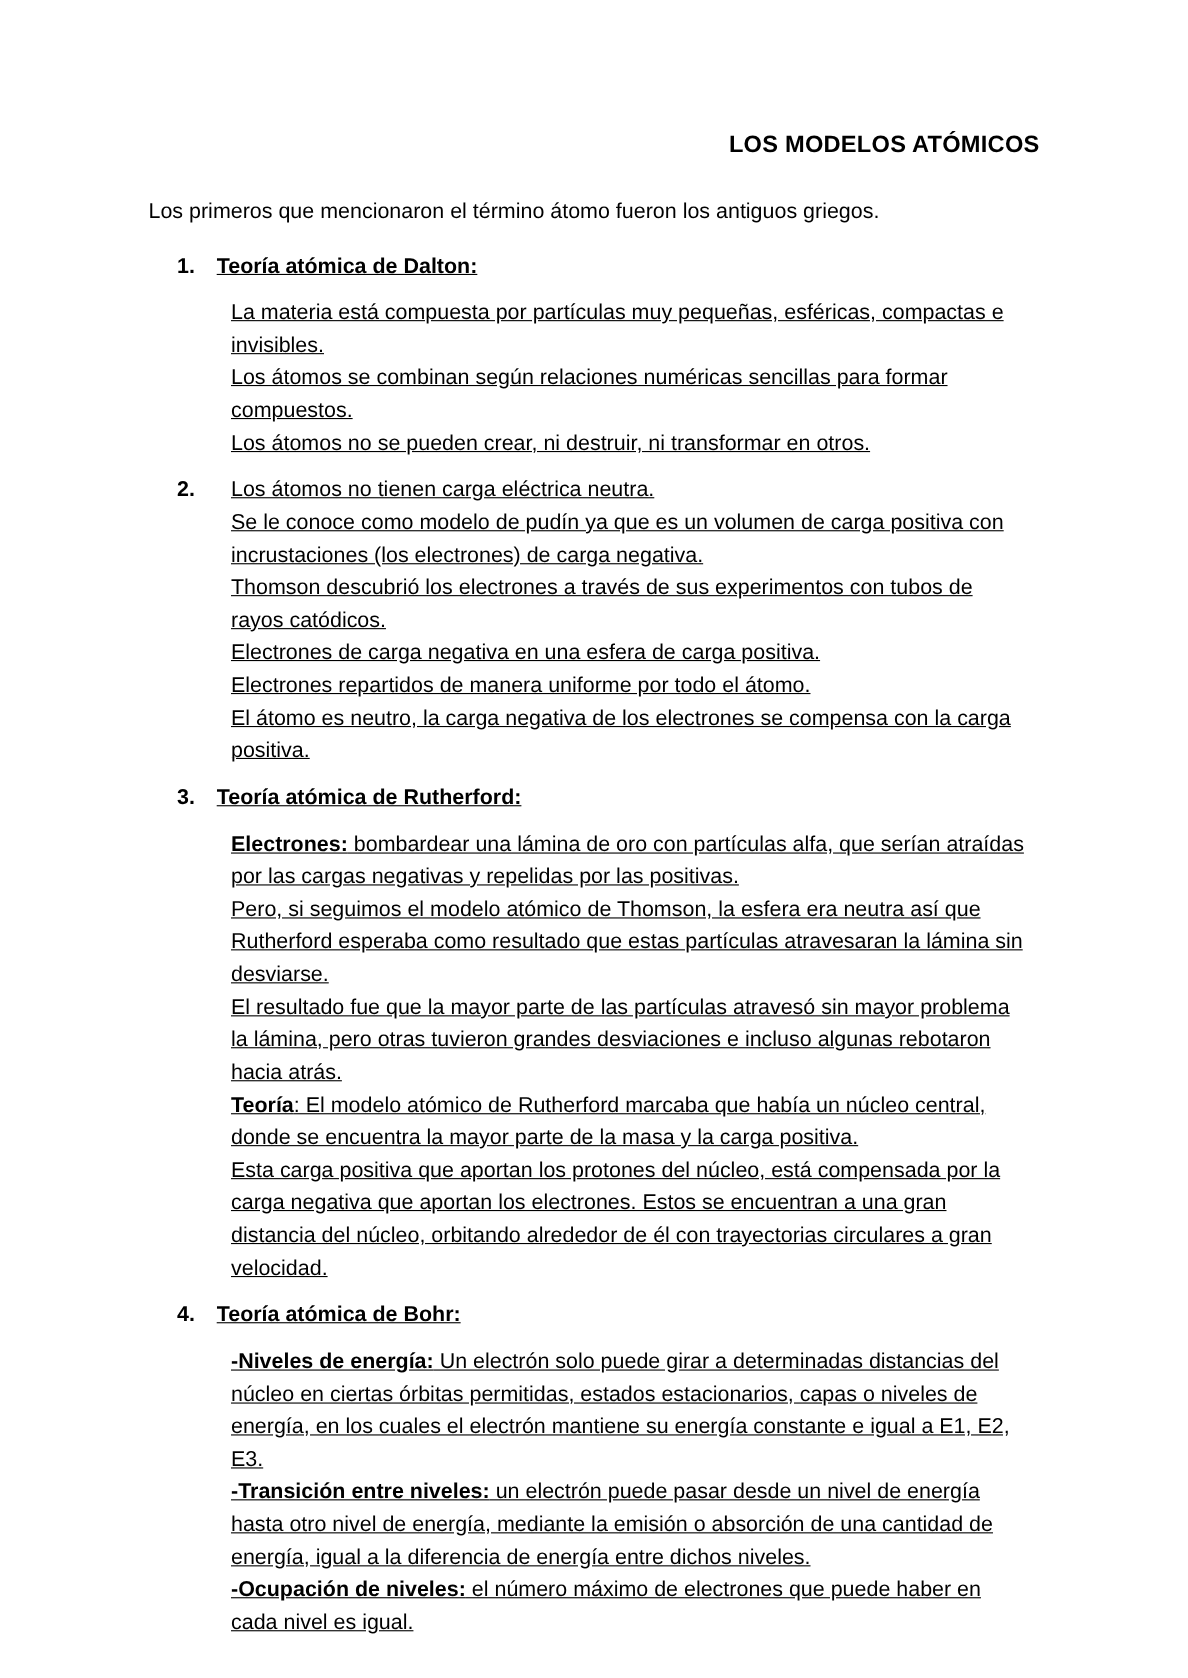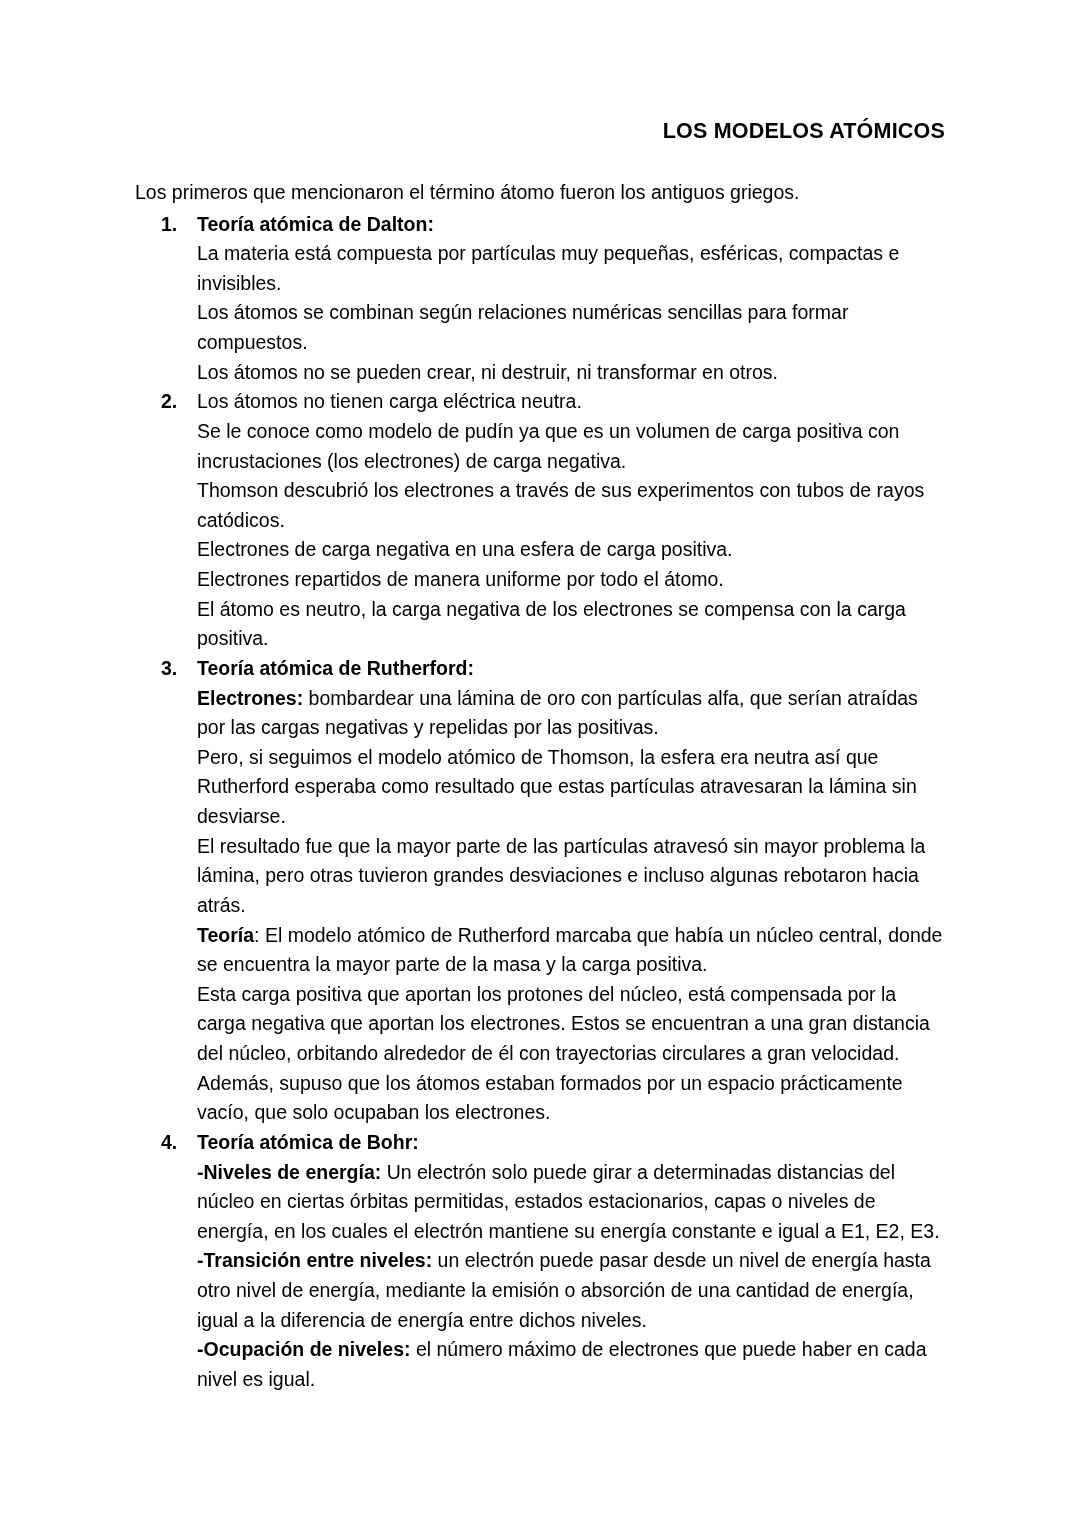--- a/index.html
+++ b/index.html
@@ -25,33 +25,34 @@
     text-align: right;
     font-size: 21.5px;
     font-weight: bold;
     letter-spacing: 0.2px;
     margin: 0 0 32px 0;
     line-height: 1.3;
   }
   .intro {
     font-size: 19.5px;
     line-height: 1.52;
-    margin: 0 0 2px 0;
+    margin: 0 0 20px 0;
   }
   ol.sections {
     margin: 0;
     padding: 0;
     list-style: none;
     counter-reset: sec;
   }
   ol.sections > li {
     counter-increment: sec;
     position: relative;
     padding-left: 62px;
     margin: 0 0 0 0;
+    text-decoration: underline;
   }
   ol.sections > li::before {
     content: counter(sec) ".";
     position: absolute;
     left: 26px;
     top: 0;
     font-size: 19.5px;
     font-weight: bold;
     line-height: 1.52;
   }
@@ -64,21 +65,21 @@
   .para {
     font-size: 19.5px;
     line-height: 1.52;
     margin: 0;
     text-align: left;
   }
   .para b {
     font-weight: bold;
   }
   .body-block {
-    margin: 0;
+    margin: 13px;
   }
 </style>
 </head>
 <body>
 
 <div class="page">
 
   <h1 class="doc-title">LOS MODELOS ATÓMICOS</h1>
 
   <p class="intro">Los primeros que mencionaron el término átomo fueron los antiguos griegos.</p>
@@ -103,21 +104,20 @@
         </div>
       </li>
       <li>
         <div class="section-heading">Teoría atómica de Rutherford:</div>
         <div class="body-block">
           <p class="para"><b>Electrones:</b><span> bombardear una lámina de oro con partículas alfa, que serían atraídas por las cargas negativas y repelidas por las positivas.</span></p>
           <p class="para">Pero, si seguimos el modelo atómico de Thomson, la esfera era neutra así que Rutherford esperaba como resultado que estas partículas atravesaran la lámina sin desviarse.</p>
           <p class="para">El resultado fue que la mayor parte de las partículas atravesó sin mayor problema la lámina, pero otras tuvieron grandes desviaciones e incluso algunas rebotaron hacia atrás.</p>
           <p class="para"><b>Teoría</b><span>: El modelo atómico de Rutherford marcaba que había un núcleo central, donde se encuentra la mayor parte de la masa y la carga positiva.</span></p>
           <p class="para">Esta carga positiva que aportan los protones del núcleo, está compensada por la carga negativa que aportan los electrones. Estos se encuentran a una gran distancia del núcleo, orbitando alrededor de él con trayectorias circulares a gran velocidad.</p>
-          <p class="para">Además, supuso que los átomos estaban formados por un espacio prácticamente vacío, que solo ocupaban los electrones.</p>
         </div>
       </li>
       <li>
         <div class="section-heading">Teoría atómica de Bohr:</div>
         <div class="body-block">
           <p class="para"><b>-Niveles de energía:</b><span> Un electrón solo puede girar a determinadas distancias del núcleo en ciertas órbitas permitidas, estados estacionarios, capas o niveles de energía, en los cuales el electrón mantiene su energía constante e igual a E1, E2, E3.</span></p>
           <p class="para"><b>-Transición entre niveles:</b><span> un electrón puede pasar desde un nivel de energía hasta otro nivel de energía, mediante la emisión o absorción de una cantidad de energía, igual a la diferencia de energía entre dichos niveles.</span></p>
           <p class="para"><b>-Ocupación de niveles:</b><span> el número máximo de electrones que puede haber en cada nivel es igual.</span></p>
         </div>
       </li>

